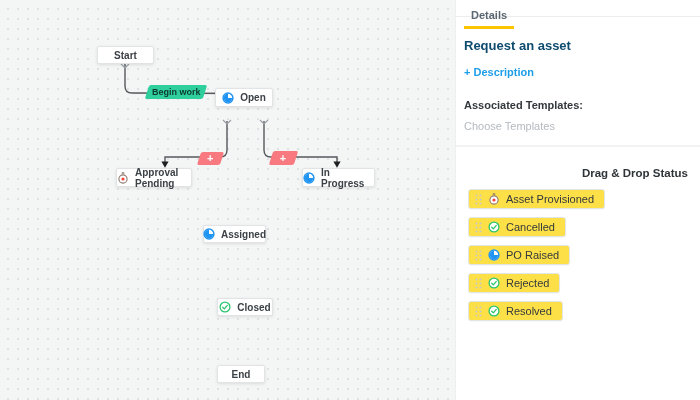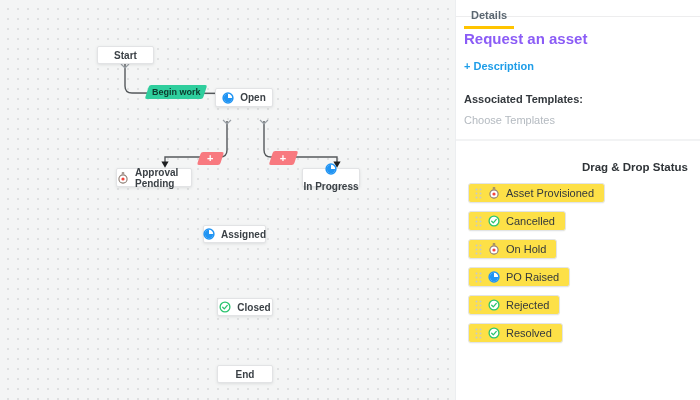--- a/index.html
+++ b/index.html
@@ -40,21 +40,21 @@
     position:absolute; left:455px; top:0; width:245px; height:400px;
     background:#fff; border-left:1px solid #eceef0;
   }
   .tabbar { height:17px; border-bottom:1px solid #ededee; }
   .tab {
     display:inline-block; margin-left:8px; padding:9px 7px 5px;
     font-size:11px; font-weight:bold; color:#5a6670;
     border-bottom:3px solid #ffc400; cursor:pointer;
   }
   .panel-pad { padding-left:8px; padding-right:12px; }
-  .panel-title { margin-top:13px; font-size:15px; font-weight:bold; color:#8b5cf6; }
+  .panel-title { margin-top:21px; font-size:13px; font-weight:bold; color:#0c4a6e; }
   .desc-link { margin-top:13px; font-size:11px; font-weight:bold; color:#1e9de8; cursor:pointer; width:max-content; }
   .assoc-label { margin-top:21px; font-size:11px; font-weight:bold; color:#33383d; }
   .choose-templates { margin-top:9px; font-size:11px; color:#b4bac0; cursor:pointer; width:max-content; }
   .divider { margin-top:13px; height:2px; background:#f2f3f4; }
   .dnd-heading { margin-top:20px; font-size:11.5px; font-weight:bold; color:#2f3438;text-align:right; }
   .chips { margin-top:10px; margin-left:4px; }
   .chip {
     display:flex; align-items:center; gap:6px; width:max-content;
     border:1px solid #e2e4e6; border-radius:3px; background:#fde047;
     padding:3px 10px 3px 6px; margin-bottom:8px;
@@ -110,21 +110,21 @@
       <div class="node" style="left: 116px; top: 168px; width: 76px; height: 19px;">
         <span class="node-icon">
           <svg width="12" height="12" viewBox="0 0 12 12">
             <rect x="4.7" y="0.3" width="2.6" height="1.5" rx="0.5" fill="#8b7a70"></rect>
             <circle cx="6" cy="7" r="4.1" fill="#fff" stroke="#8b7a70" stroke-width="1.1"></circle>
             <circle cx="6" cy="7" r="1.6" fill="#f4433a"></circle>
           </svg>
         </span>
         <span>Approval Pending</span>
       </div>
-      <div class="node" style="left: 302px; top: 168px; width: 58px; height: 19px; flex-direction: column;">
+      <div class="node" style="left: 302px; top: 168px; width: 73px; height: 19px;">
         <span class="node-icon">
           <svg width="12" height="12" viewBox="0 0 12 12">
             <circle cx="6" cy="6" r="4.9" fill="#fff" stroke="#2094f3" stroke-width="1.5"></circle>
             <path d="M6,6 L6,1.8 A4.2,4.2 0 1 0 10.2,6 Z" fill="#2094f3"></path>
           </svg>
         </span>
         <span>In Progress</span>
       </div>
       <div class="node" style="left: 203px; top: 225px; width: 63px; height: 18px;">
         <span class="node-icon">
@@ -137,21 +137,21 @@
       </div>
       <div class="node" style="left: 217px; top: 298px; width: 56px; height: 18px; justify-content: center;">
         <span class="node-icon">
           <svg width="12" height="12" viewBox="0 0 12 12">
             <circle cx="6" cy="6" r="4.9" fill="#fff" stroke="#2bc46f" stroke-width="1.3"></circle>
             <path d="M3.7,6.3 L5.3,7.9 L8.3,4.4" fill="none" stroke="#2bc46f" stroke-width="1.3" stroke-linecap="round" stroke-linejoin="round"></path>
           </svg>
         </span>
         <span>Closed</span>
       </div>
-      <div class="node" style="left: 217px; top: 365px; width: 56px; height: 18px;">
+      <div class="node" style="left: 217px; top: 365px; width: 48px; height: 18px;">
         <span>End</span>
       </div>
     </div>
 </div>
 
 <div class="panel">
   <div class="tabbar">
     <span class="tab">Details</span>
   </div>
   <div class="panel-pad">
@@ -209,40 +209,20 @@
               <circle cx="1.5" cy="1.5" r="1" fill="#c5c8cb"></circle>
               <circle cx="5.5" cy="1.5" r="1" fill="#c5c8cb"></circle>
               <circle cx="1.5" cy="5.5" r="1" fill="#c5c8cb"></circle>
               <circle cx="5.5" cy="5.5" r="1" fill="#c5c8cb"></circle>
               <circle cx="1.5" cy="9.5" r="1" fill="#c5c8cb"></circle>
               <circle cx="5.5" cy="9.5" r="1" fill="#c5c8cb"></circle>
             </svg>
           </span>
           <span class="chip-icon">
             <svg width="12" height="12" viewBox="0 0 12 12">
-              <rect x="4.7" y="0.3" width="2.6" height="1.5" rx="0.5" fill="#8b7a70"></rect>
-              <circle cx="6" cy="7" r="4.1" fill="#fff" stroke="#8b7a70" stroke-width="1.1"></circle>
-              <circle cx="6" cy="7" r="1.6" fill="#f4433a"></circle>
-            </svg>
-          </span>
-          <span>On Hold</span>
-        </div>
-        <div class="chip">
-          <span class="handle">
-            <svg width="7" height="11" viewBox="0 0 7 11">
-              <circle cx="1.5" cy="1.5" r="1" fill="#c5c8cb"></circle>
-              <circle cx="5.5" cy="1.5" r="1" fill="#c5c8cb"></circle>
-              <circle cx="1.5" cy="5.5" r="1" fill="#c5c8cb"></circle>
-              <circle cx="5.5" cy="5.5" r="1" fill="#c5c8cb"></circle>
-              <circle cx="1.5" cy="9.5" r="1" fill="#c5c8cb"></circle>
-              <circle cx="5.5" cy="9.5" r="1" fill="#c5c8cb"></circle>
-            </svg>
-          </span>
-          <span class="chip-icon">
-            <svg width="12" height="12" viewBox="0 0 12 12">
               <circle cx="6" cy="6" r="4.9" fill="#fff" stroke="#2094f3" stroke-width="1.5"></circle>
               <path d="M6,6 L6,1.8 A4.2,4.2 0 1 0 10.2,6 Z" fill="#2094f3"></path>
             </svg>
           </span>
           <span>PO Raised</span>
         </div>
         <div class="chip">
           <span class="handle">
             <svg width="7" height="11" viewBox="0 0 7 11">
               <circle cx="1.5" cy="1.5" r="1" fill="#c5c8cb"></circle>

